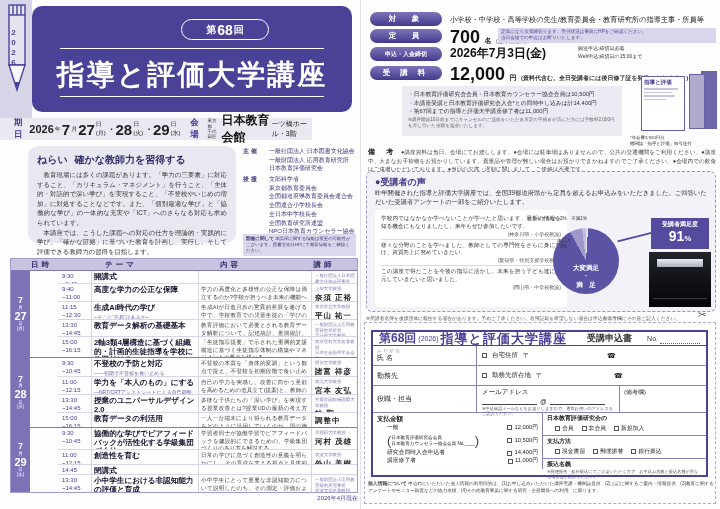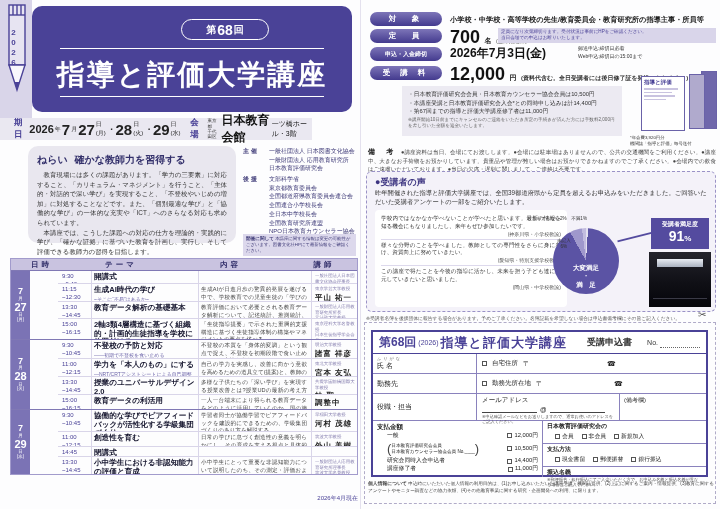--- a/index.html
+++ b/index.html
@@ -65,21 +65,21 @@
   .c-time { border-right:1px solid #d9d5e9; }
   .c-lect .aff { font-size:4.4px; color:#847dae; line-height:1.25; }
   .c-lect .nm { font-size:7.5px; font-weight:bold; color:#222; letter-spacing:1px; margin-top:1px; }
   .edition { left:10px; top:494px; width:348px; text-align:right; font-size:6px; color:#4a4297; }
 
   
   .v-divider { left:360px; top:0; width:1px; height:509px; background:#e4e1ee; }
   .badge { width:72px; height:14px; border-radius:8px; background:linear-gradient(#7d75b8,#433a8e); color:#fff; font-weight:bold; display:flex; align-items:center; justify-content:center; }
   .badge.b2 { letter-spacing:4px; font-size:7.5px; }
   .badge.b3 { font-size:6px; letter-spacing:0; }
-  .info-text { font-size:7.2px; font-weight:bold; color:#222; }
+  .info-text { font-size:7.2px; font-weight:normal; color:#222; }
   .big-num { font-size:18px; font-weight:bold; color:#111; }
   .mid-sfx { font-size:7px; font-weight:bold; }
   .small-note { font-size:5.5px; color:#555; }
   .cap-note { left:498px; top:28px; width:218px; height:15px; background:#d9d5ea; color:#4a4297; font-size:4.6px; line-height:1.4; padding:1px 3px; }
   .dl-subs { font-size:5px; color:#333; line-height:1.5; }
   .fee-note { font-size:6px; font-weight:bold; color:#333; }
   .fee-box { left:402px; top:86px; width:220px; height:50px; background:#eceaf2; padding:4px 6px; font-size:5.8px; color:#333; line-height:1.5; }
   .fee-box .cancel { font-size:4.6px; color:#666; line-height:1.35; margin-top:1px; }
   .books { left:641px; top:71px; width:76px; height:62px; }
   .bk { position:absolute; border:0.5px solid #6a62a8; }
@@ -113,21 +113,21 @@
   .sat-badge .l2 .pct { font-size:8px; }
   .photo { left:282px; top:80px; width:62px; height:55px; background:linear-gradient(#23232b 0%, #101016 55%, #05050a 100%); }
   .photo .screen { position:absolute; left:8px; top:7px; width:46px; height:8px; background:linear-gradient(#e8ecf2,#aab2c0); }
   .photo .stage { position:absolute; left:4px; bottom:8px; width:54px; height:1.5px; background:#3a3a46; }
 
   
   .roster-note { left:366px; top:315px; width:324px; font-size:4.8px; color:#555; }
   .scissors { left:698px; top:309px; font-size:10px; color:#555; }
   .cut-rect { left:364px; top:322px; width:352px; height:182px; border:1px dashed #b0abc8; }
   .form { left:371px; top:330px; width:337px; height:147px; border:2px solid #4a4297; background:#fff; }
-  .f-head { height:22px; border-bottom:1.5px solid #4a4297; display:flex; align-items:center; padding:0 6px; }
+  .f-head { height:14px; border-bottom:1.5px solid #4a4297; display:flex; align-items:center; padding:0 6px; }
   .f-head .no68 { font-size:12px; font-weight:bold; color:#4a4297; }
   .f-head .yr { font-size:7px; color:#4a4297; margin:0 2px; }
   .f-head .main { font-size:13px; font-weight:bold; color:#4a4297; letter-spacing:1px; }
   .f-head .doc { font-size:9px; font-weight:bold; color:#333; margin-left:20px; }
   .f-head .no-label { margin-left:auto; font-size:7px; color:#333; }
   .f-head .no-line { width:40px; border-bottom:1px dotted #666; height:10px; margin-left:2px; }
   .f-row { display:flex; border-bottom:1px solid #8a82bd; }
   .f-cell-l { flex:0 0 104px; border-right:1px solid #8a82bd; padding:2px 4px; font-size:7px; color:#222; }
   .furi { font-size:4.2px; color:#666; letter-spacing:2px; }
   .f-cell-r { flex:1; padding:3px 5px; font-size:6.5px; color:#222; display:flex; align-items:center; gap:5px; }
@@ -267,20 +267,31 @@
           <div class="c-theme">
               <div class="th">開講式</div>
             </div>
           <div class="c-cont"></div>
           <div class="c-lect">
               <div class="aff pre">一般社団法人日本図書文化協会理事長
 前東京成徳大学学長</div>
             </div>
         </div>
         <div class="srow" style="height:18px">
+          <div class="c-time"><span>9:40</span><br><span>~11:00</span></div>
+          <div class="c-theme">
+              <div class="th">高度な学力の公正な保障</div>
+            </div>
+          <div class="c-cont">学力の高度化と多様性の公正な保障は両立するのか?学校が担うべき未来の機能への視点について考える。</div>
+          <div class="c-lect">
+              <div class="aff pre">上智大学教授</div>
+              <div class="nm">奈須 正裕</div>
+            </div>
+        </div>
+        <div class="srow" style="height:18px">
           <div class="c-time"><span>11:15</span><br><span>~12:30</span></div>
           <div class="c-theme">
               <div class="th">生成AI時代の学び</div>
               <div class="sub">~そこに“不易”はあるか~</div>
             </div>
           <div class="c-cont">生成AIが日進月歩の驚異的発展を遂げる中で、学校教育での児童生徒の「学びの不易」とは何かを考える。</div>
           <div class="c-lect">
               <div class="aff pre">東京学芸大学教授</div>
               <div class="nm">平山 祐一郎</div>
             </div>

